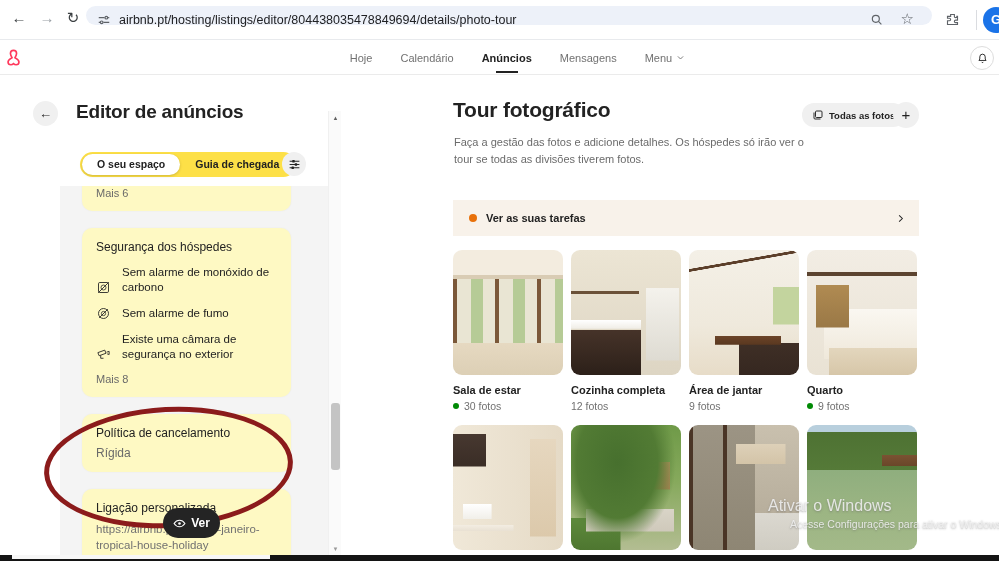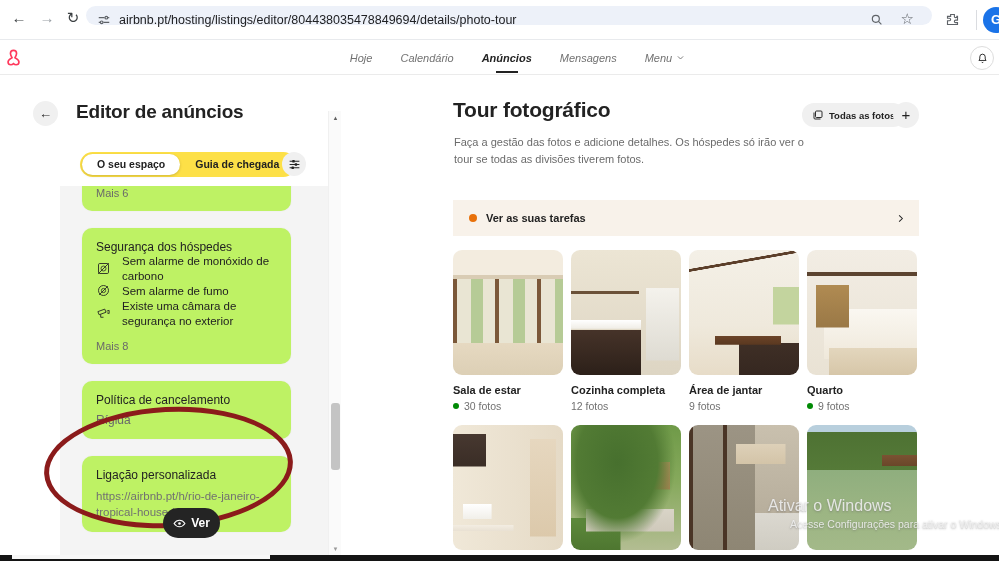--- a/index.html
+++ b/index.html
@@ -14,48 +14,48 @@
   .urlbar .tune { position:absolute; left:11px; top:7px; }
   .urlbar .urltext { position:absolute; left:33px; top:7px; font-size:12.5px; color:#202124; white-space:nowrap; }
   .urlbar .zoomicon { position:absolute; right:48px; top:7px; }
   .urlbar .staricon { position:absolute; right:18px; top:4px; font-size:15px; color:#5f6368; }
   .puzzle { position:absolute; left:945px; top:12px; }
   .vsep { position:absolute; left:976px; top:10px; width:1px; height:20px; background:#dadce0; }
   .avatar { position:absolute; left:983px; top:7px; width:26px; height:26px; border-radius:50%; background:#1a73e8; color:#fff;
             font-size:13px; font-weight:bold; text-align:center; line-height:26px; }
 
   
-  .appbar { position:absolute; top:41px; left:0; right:0; height:34px; background:#fff; border-bottom:1px solid #ebebeb; z-index:19;font-style:italic; }
+  .appbar { position:absolute; top:41px; left:0; right:0; height:34px; background:#fff; border-bottom:1px solid #ebebeb; z-index:19; }
   .logo { position:absolute; left:2px; top:5px; }
   .appnav { position:absolute; left:0; right:0; top:0; height:100%; display:flex; justify-content:center; align-items:center; gap:28px; transform:translateX(18px); }
   .appnav .item { position:relative; font-size:11px; color:#717171; cursor:pointer; display:flex; align-items:center; gap:4px; }
   .appnav .item.active { color:#222; font-weight:bold; }
   .appnav .item.active::after { content:""; position:absolute; left:28%; right:28%; bottom:-9px; height:2px; background:#222; }
   .bell { position:absolute; right:5px; top:5px; width:24px; height:24px; border:1px solid #dddddd; border-radius:50%;
           display:flex; align-items:center; justify-content:center; background:#fff; cursor:pointer; }
 
   
   .sidebar { position:absolute; left:0; top:75px; width:345px; bottom:0; background:#fff; }
   .backbtn { position:absolute; left:33px; top:26px; width:25px; height:25px; border-radius:50%; background:#f0f0f0;
              font-size:13px; text-align:center; line-height:25px; color:#222; cursor:pointer; }
   .side-title { position:absolute; left:76px; top:26px; font-size:19px; font-weight:bold; letter-spacing:-.2px; }
   .tabs { position:absolute; left:80px; top:77px; height:25px; background:#fde047; border-radius:14px; display:flex; padding:2px; }
   .tab { padding:0 15px; line-height:21px; font-size:10.5px; font-weight:bold; color:#222; border-radius:12px; white-space:nowrap; cursor:pointer; }
   .tab.active { background:#fff; box-shadow:0 1px 3px rgba(0,0,0,.18); }
   .settingsbtn { position:absolute; left:282px; top:77px; width:24px; height:24px; border-radius:50%; background:#f0f0f0;
                  display:flex; align-items:center; justify-content:center; cursor:pointer; }
 
   .scrollarea { position:absolute; left:60px; top:111px; width:268px; bottom:6px; background:#f4f4f4; overflow:hidden; }
-  .card { width:209px; margin-left:22px; background:#bef264; border-radius:10px; padding:12px 14px; box-shadow:0 0 2px rgba(0,0,0,.05); }
+  .card { width:209px; margin-left:22px; background:#fef9c3; border-radius:10px; padding:12px 14px; box-shadow:0 0 2px rgba(0,0,0,.05); }
   .card.partial { height:45px; margin-top:-20px; position:relative; border-radius:0 0 10px 10px; }
   .card.partial .more { position:absolute; left:14px; bottom:12px; }
   .card + .card { margin-top:17px; }
   .card .ctitle { font-size:12px; font-weight:normal; color:#222; }
   .more { font-size:11px; color:#6a6a6a; }
-  .srow { display:flex; gap:11px; font-size:11.5px; line-height:1.3; align-items:center; }
+  .srow { display:flex; gap:11px; margin-top:11px; font-size:11.5px; line-height:1.3; align-items:flex-end; }
   .srow .sico { flex:0 0 15px; margin-top:-1px; }
   .safety-more { margin-top:11px; }
   .cvalue { margin-top:6px; font-size:12px; color:#6a6a6a; }
   .curl { margin-top:6px; font-size:11.5px; color:#717171; line-height:1.4; overflow-wrap:anywhere; width:180px; }
 
   .verbtn { position:absolute; left:163px; top:508px; width:57px; height:30px; background:#242424; border-radius:16px;
             display:flex; align-items:center; justify-content:center; gap:5px; color:#fff; font-size:12px; font-weight:bold;
             z-index:6; cursor:pointer; }
 
   .annotation { position:absolute; left:44px; top:407px; width:249px; height:121px; border:5px solid #8b1b1b; border-radius:50%;

